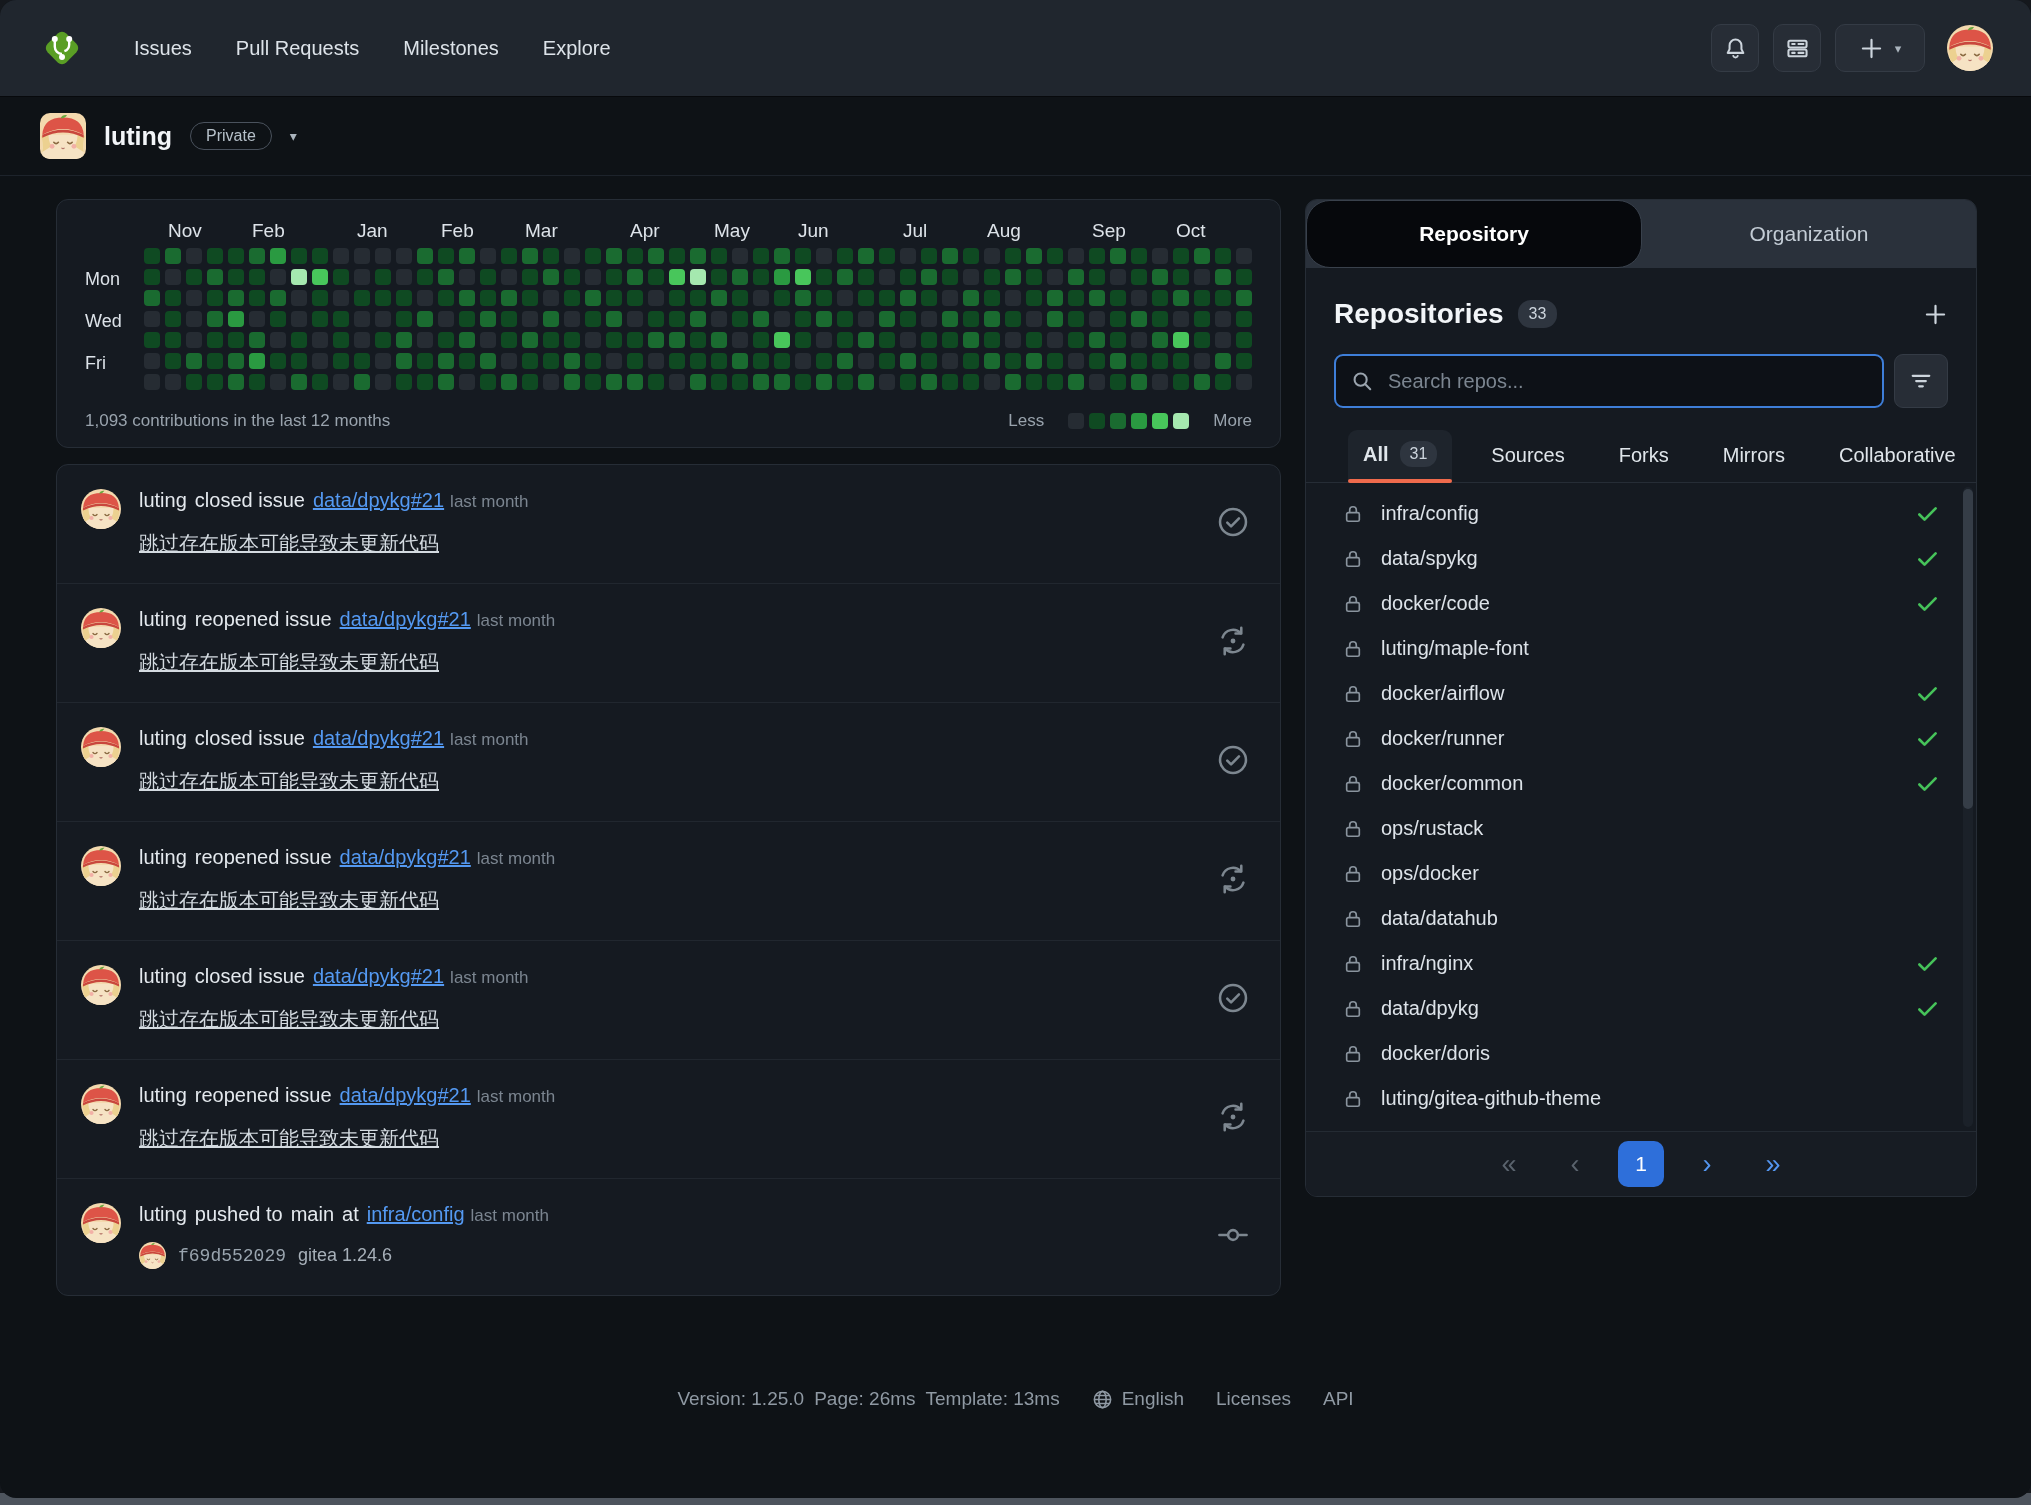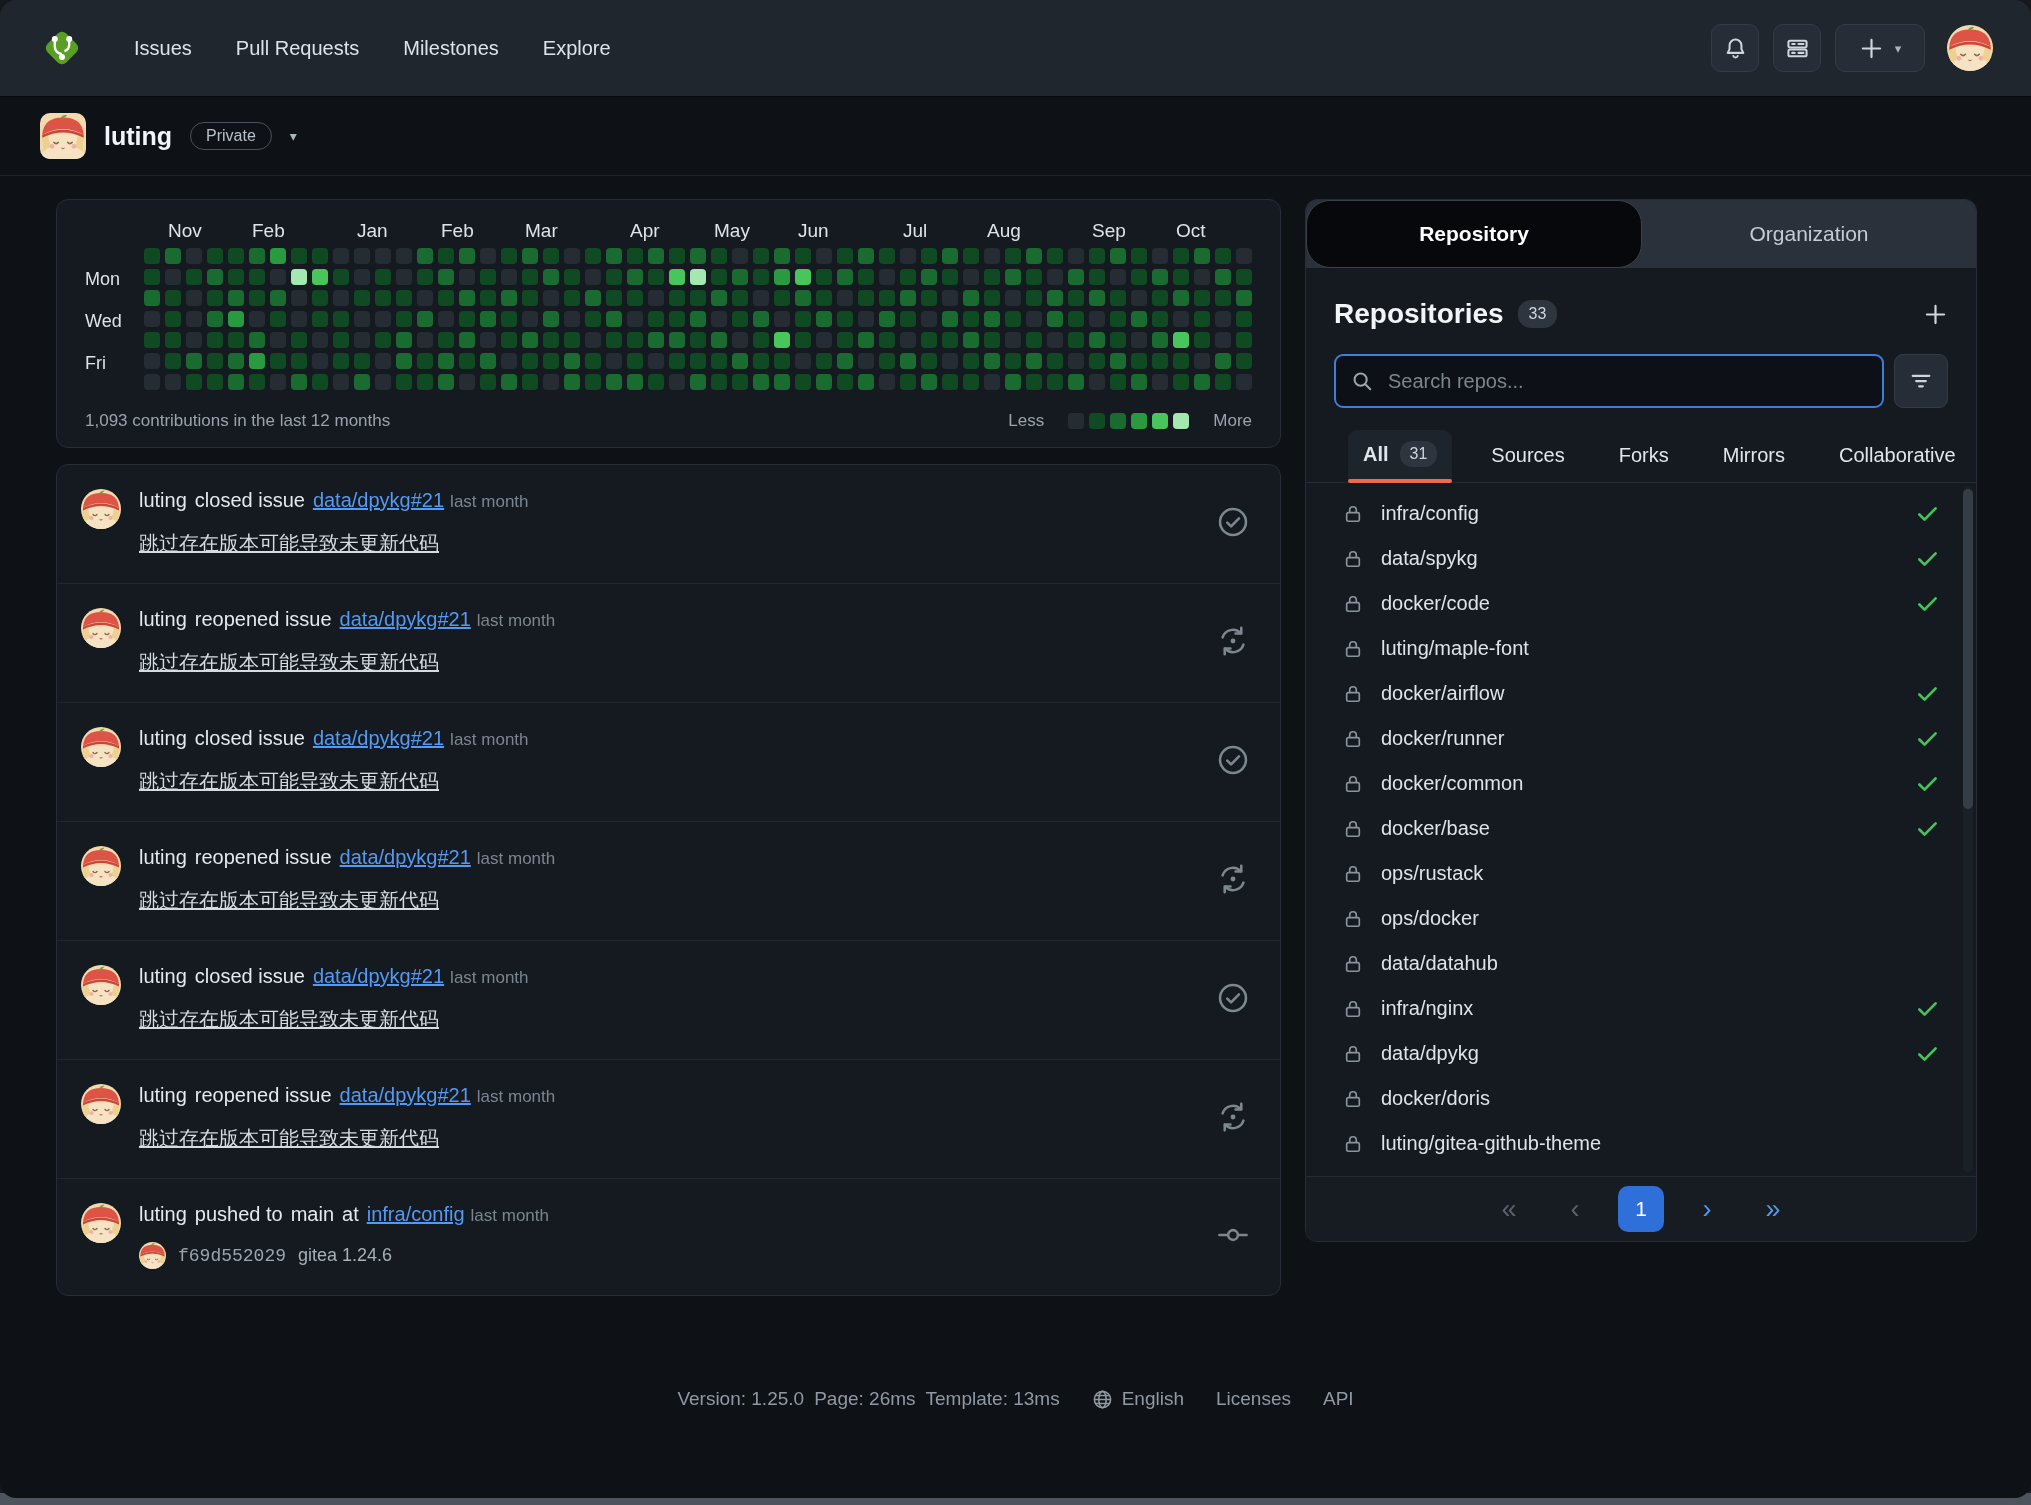--- a/index.html
+++ b/index.html
@@ -988,34 +988,20 @@
                 </svg>
               </span>
             </div>
             <div class="repo-row">
               <span class="repo-lock">
                 <svg viewBox="0 0 16 16" fill="none" stroke="currentColor" stroke-width="1.2" stroke-linejoin="round">
                   <rect x="3.4" y="7" width="9.2" height="6.3" rx="1.2"></rect>
                   <path d="M5.6 7V5.1a2.4 2.4 0 0 1 4.8 0V7"></path>
                 </svg>
               </span>
-              <span class="repo-name">docker/base</span>
-              <span class="repo-check">
-                <svg viewBox="0 0 16 16" fill="none" stroke="currentColor" stroke-width="1.7" stroke-linecap="round" stroke-linejoin="round">
-                  <path d="M2.8 8.6l3.3 3.3 7.1-7.2"></path>
-                </svg>
-              </span>
-            </div>
-            <div class="repo-row">
-              <span class="repo-lock">
-                <svg viewBox="0 0 16 16" fill="none" stroke="currentColor" stroke-width="1.2" stroke-linejoin="round">
-                  <rect x="3.4" y="7" width="9.2" height="6.3" rx="1.2"></rect>
-                  <path d="M5.6 7V5.1a2.4 2.4 0 0 1 4.8 0V7"></path>
-                </svg>
-              </span>
               <span class="repo-name">ops/rustack</span>
             </div>
             <div class="repo-row">
               <span class="repo-lock">
                 <svg viewBox="0 0 16 16" fill="none" stroke="currentColor" stroke-width="1.2" stroke-linejoin="round">
                   <rect x="3.4" y="7" width="9.2" height="6.3" rx="1.2"></rect>
                   <path d="M5.6 7V5.1a2.4 2.4 0 0 1 4.8 0V7"></path>
                 </svg>
               </span>
               <span class="repo-name">ops/docker</span>

